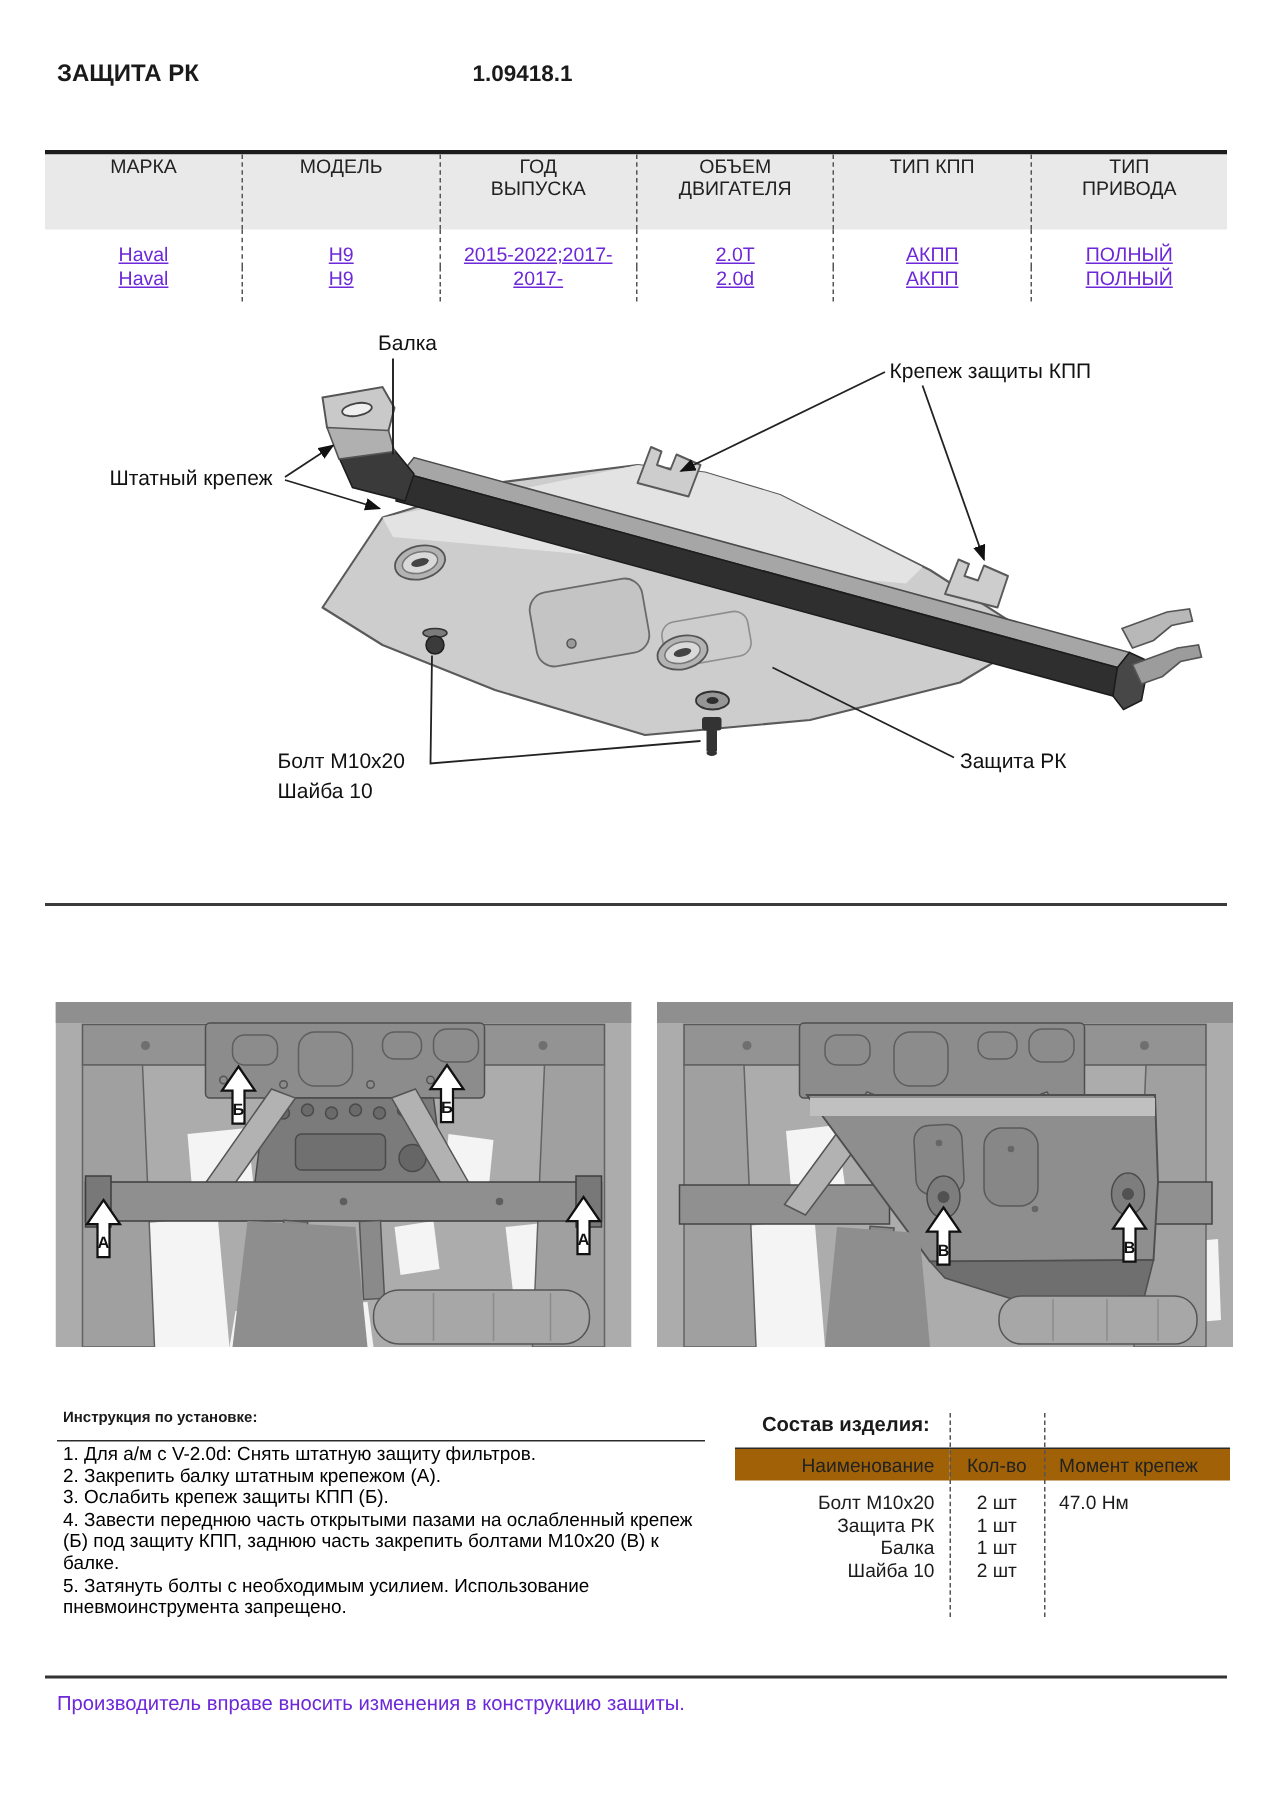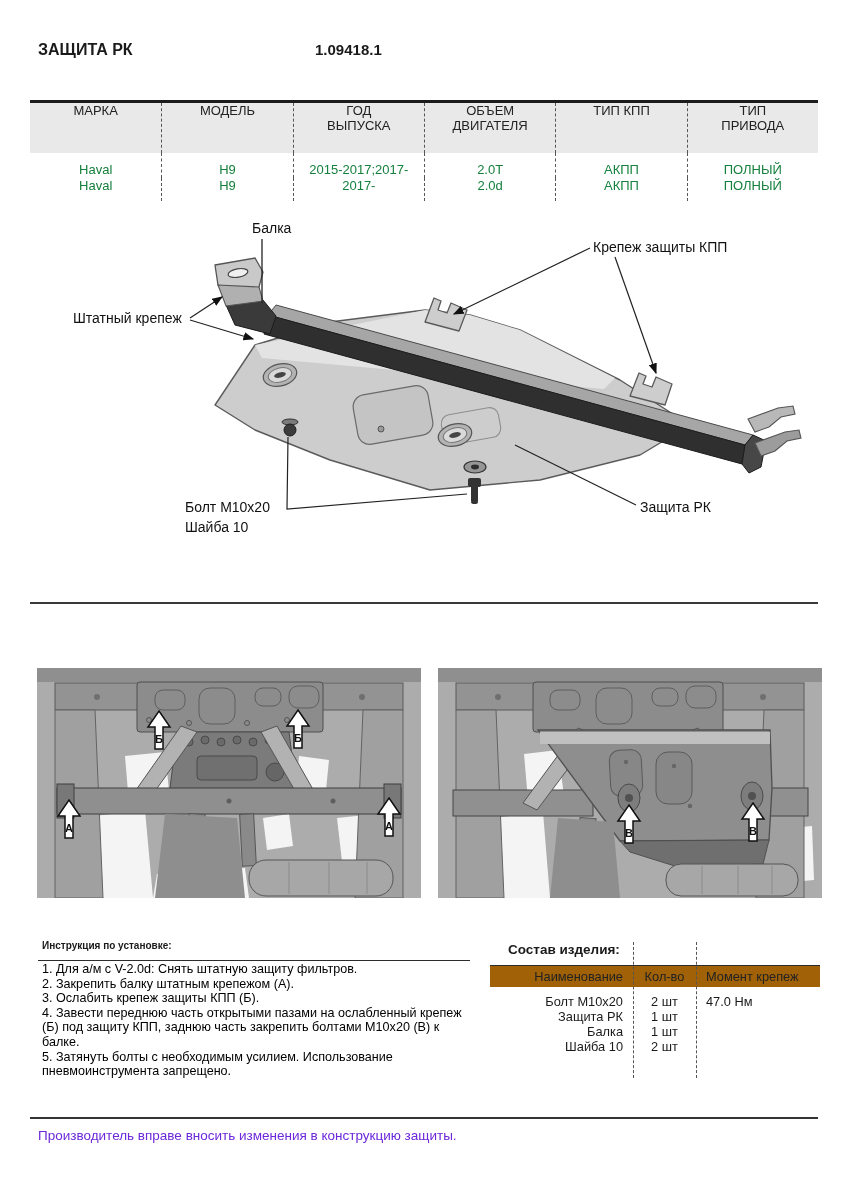--- a/index.html
+++ b/index.html
@@ -11,21 +11,21 @@
   .title-row{position:relative;margin-top:5px;height:20px;}
   .product{font-size:16px;font-weight:bold;}
   .partnum{position:absolute;left:277px;top:0;font-size:15px;font-weight:bold;}
   
   .fit{position:absolute;left:30px;top:100px;width:788px;border-top:3px solid #1c1c1c;
        display:grid;grid-template-columns:repeat(6,1fr);}
   .fit .c{border-left:1px dashed #555;text-align:center;font-size:13px;}
   .fit .c.first{border-left:none;}
   .fit .hd{background:#e9e9e9;height:50px;display:flex;flex-direction:column;justify-content:flex-start;
            line-height:15px;color:#222;}
-  .fit .bd{line-height:16px;color:#15803d;}
+  .fit .bd{line-height:16px;color:#6d28d9;text-decoration:underline;}
   .fit .bd.rowtop{padding-top:9px;}
   .fit .bd.rowlast{padding-bottom:7px;}
   
   .divider{position:absolute;left:30px;top:602px;width:788px;height:2px;background:#3a3a3a;}
   .diagram{position:absolute;left:30px;top:215px;}
   .photo{position:absolute;top:668px;}
   .photo.left{left:37px;} .photo.right{left:438px;}
   svg text{font-family:"Liberation Sans","DejaVu Sans",sans-serif;}
   
   .instr{position:absolute;left:38px;top:940px;width:432px;}
@@ -81,21 +81,21 @@
         <span>ТИП КПП</span>
         <span></span>
       </div>
     <div class="c hd">
         <span>ТИП</span>
         <span>ПРИВОДА</span>
       </div>
 
     <div class="c first bd rowtop">Haval</div>
     <div class="c bd rowtop">H9</div>
-    <div class="c bd rowtop">2015-2017;2017-</div>
+    <div class="c bd rowtop">2015-2022;2017-</div>
     <div class="c bd rowtop">2.0T</div>
     <div class="c bd rowtop">АКПП</div>
     <div class="c bd rowtop">ПОЛНЫЙ</div>
 
     <div class="c first bd rowlast">Haval</div>
     <div class="c bd rowlast">H9</div>
     <div class="c bd rowlast">2017-</div>
     <div class="c bd rowlast">2.0d</div>
     <div class="c bd rowlast">АКПП</div>
     <div class="c bd rowlast">ПОЛНЫЙ</div>

